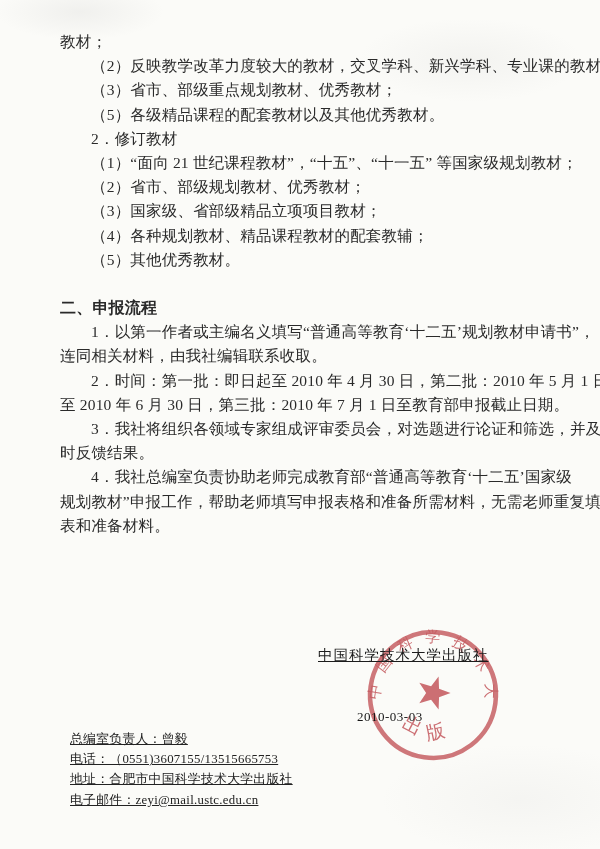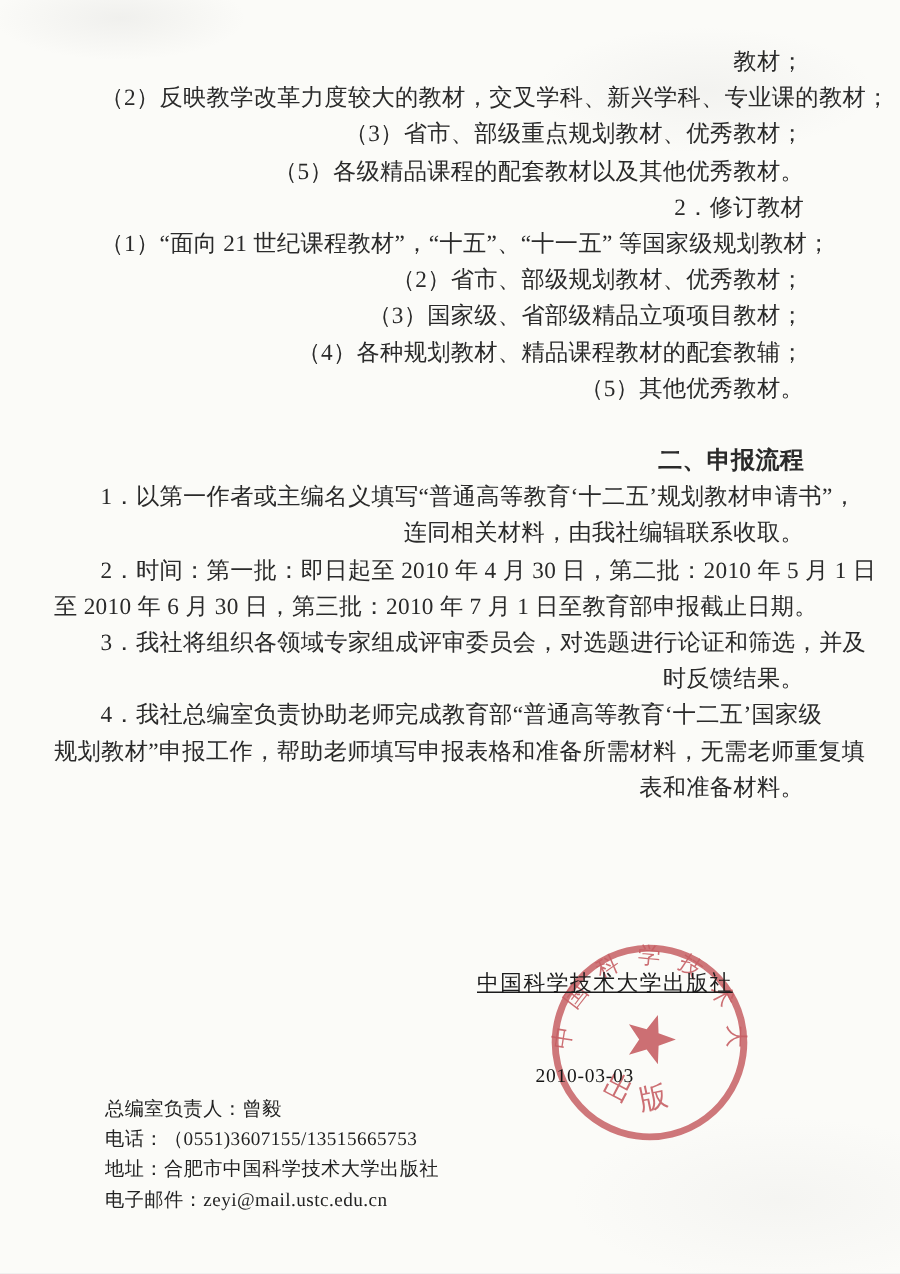--- a/index.html
+++ b/index.html
@@ -12,26 +12,25 @@
       radial-gradient(ellipse 120px 40px at 80px 12px, rgba(160,160,160,0.12), rgba(0,0,0,0) 70%),
       radial-gradient(ellipse 160px 60px at 470px 60px, rgba(170,170,170,0.10), rgba(0,0,0,0) 70%),
       radial-gradient(ellipse 200px 80px at 520px 800px, rgba(170,170,170,0.08), rgba(0,0,0,0) 70%),
       #fbfbf8;
     overflow: hidden;
     font-family: "Liberation Serif", "DejaVu Serif", serif;
     color: #2a2a2a;
   }
   .doc {
     position: absolute;
-    left: 36px;
+    left: 60px;
     top: 30px;
     width: 500px;
     font-size: 15.5px;
     line-height: 24.2px;
-    text-align: right;
   }
   .doc p {
     margin: 0;
     white-space: nowrap;
     letter-spacing: 0.2px;
   }
   .doc p.indent { text-indent: 2em; }
   .doc p.heading {
     font-weight: bold;
     margin-top: 24px;
@@ -65,20 +64,21 @@
     letter-spacing: 0.5px;
     color: #161616;
   }
   .contact {
     position: absolute;
     left: 70px;
     top: 729px;
     font-size: 12.8px;
     line-height: 20.2px;
     color: #222;
+    text-decoration: underline;
   }
   .contact p { margin:0; white-space:nowrap; letter-spacing:0.3px; }
 </style>
 </head>
 <body>
 
 <div class="page">
 
   <div class="doc">
     <p>教材；</p>

